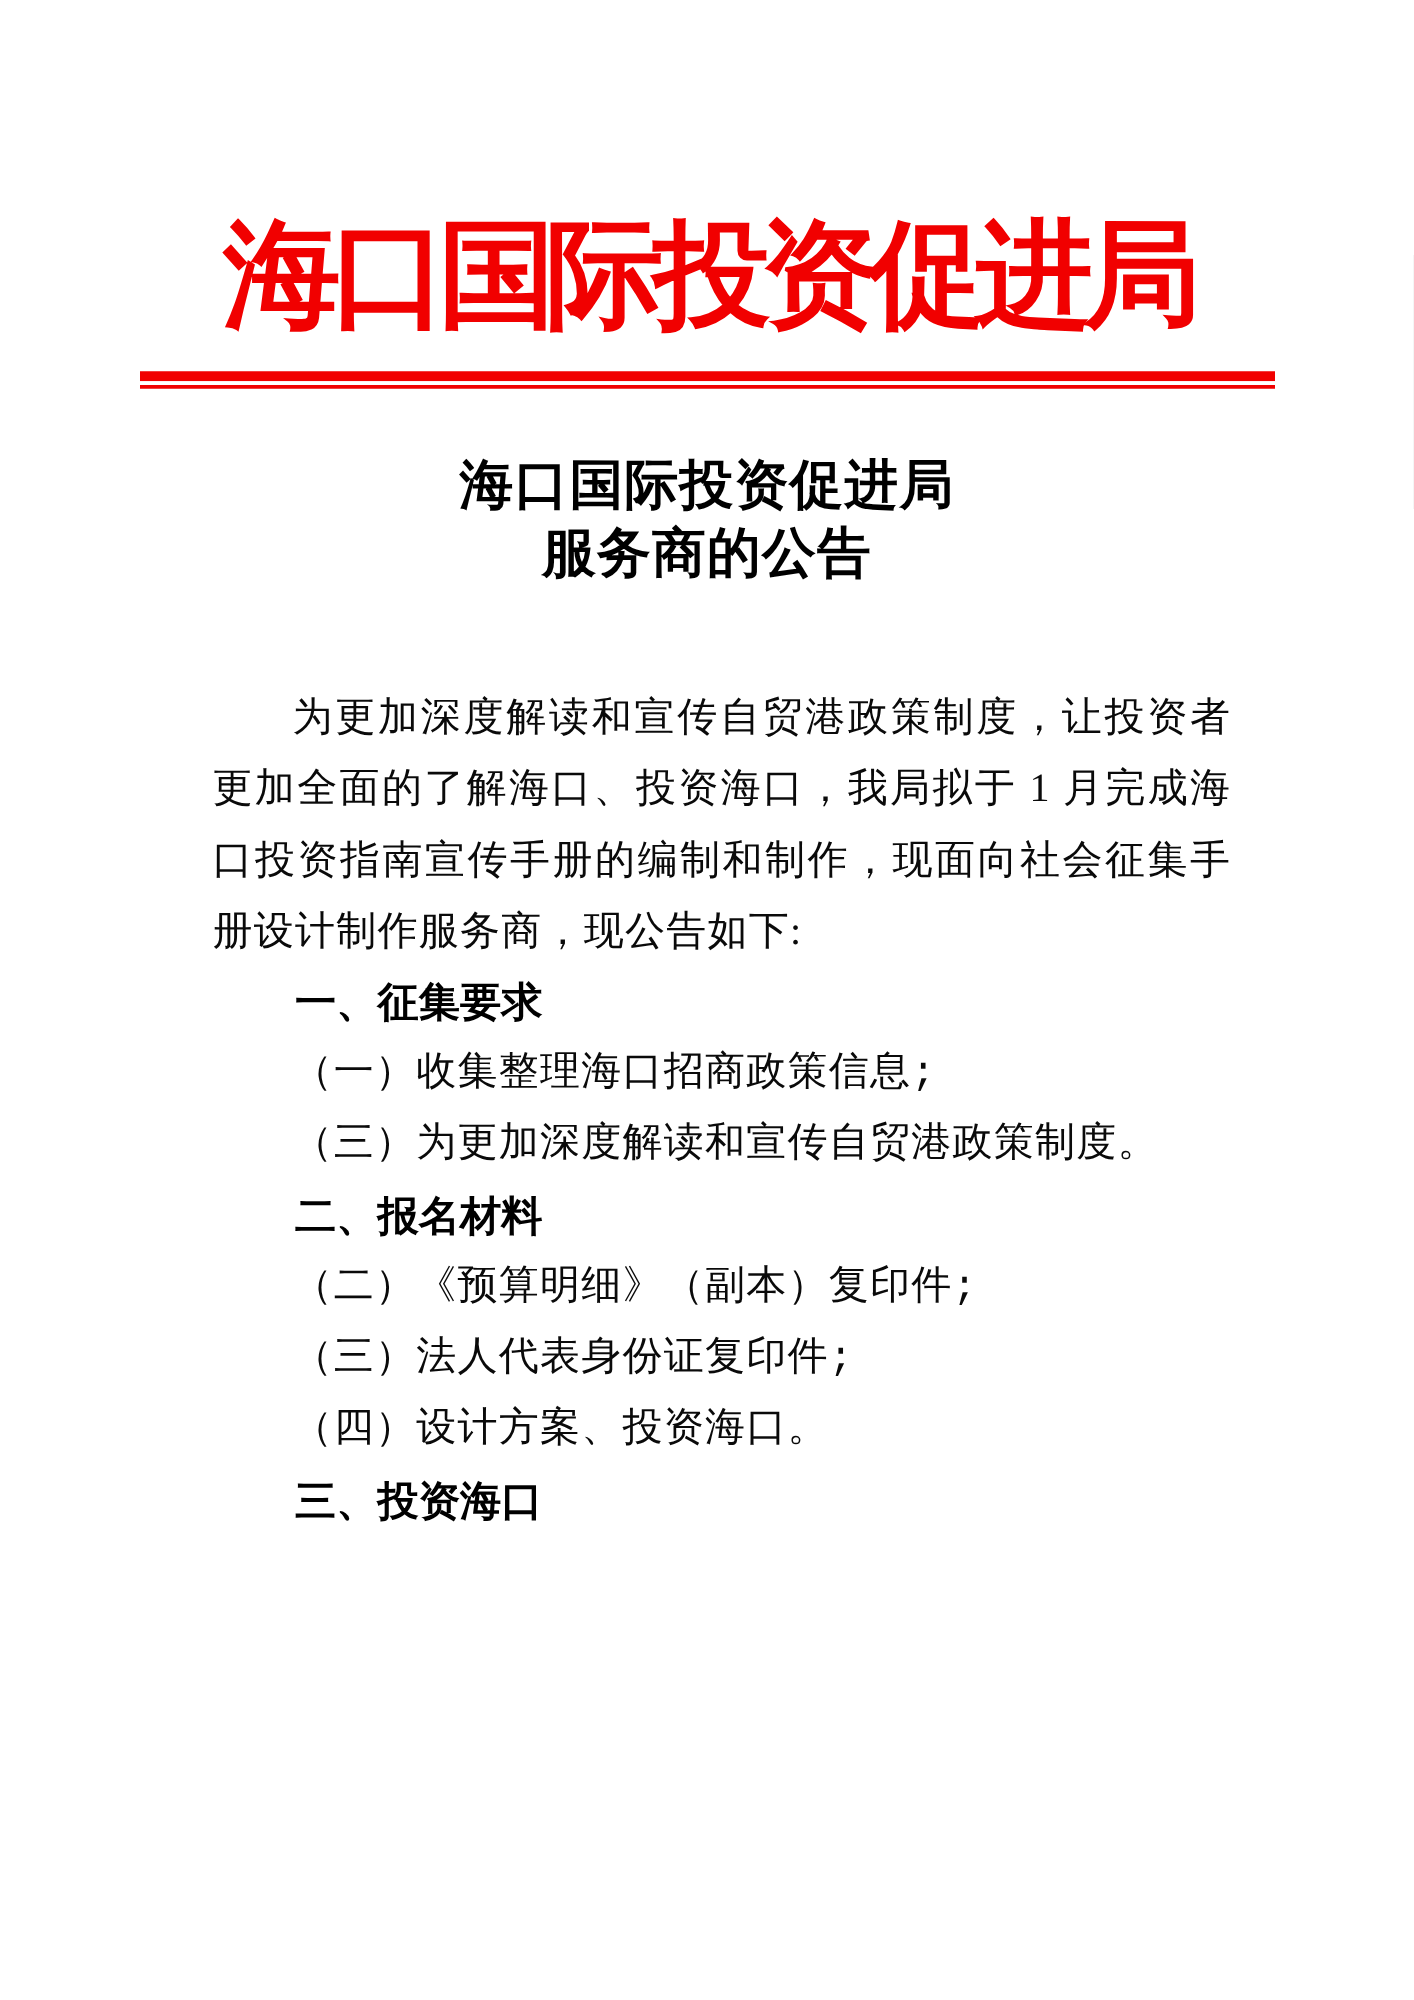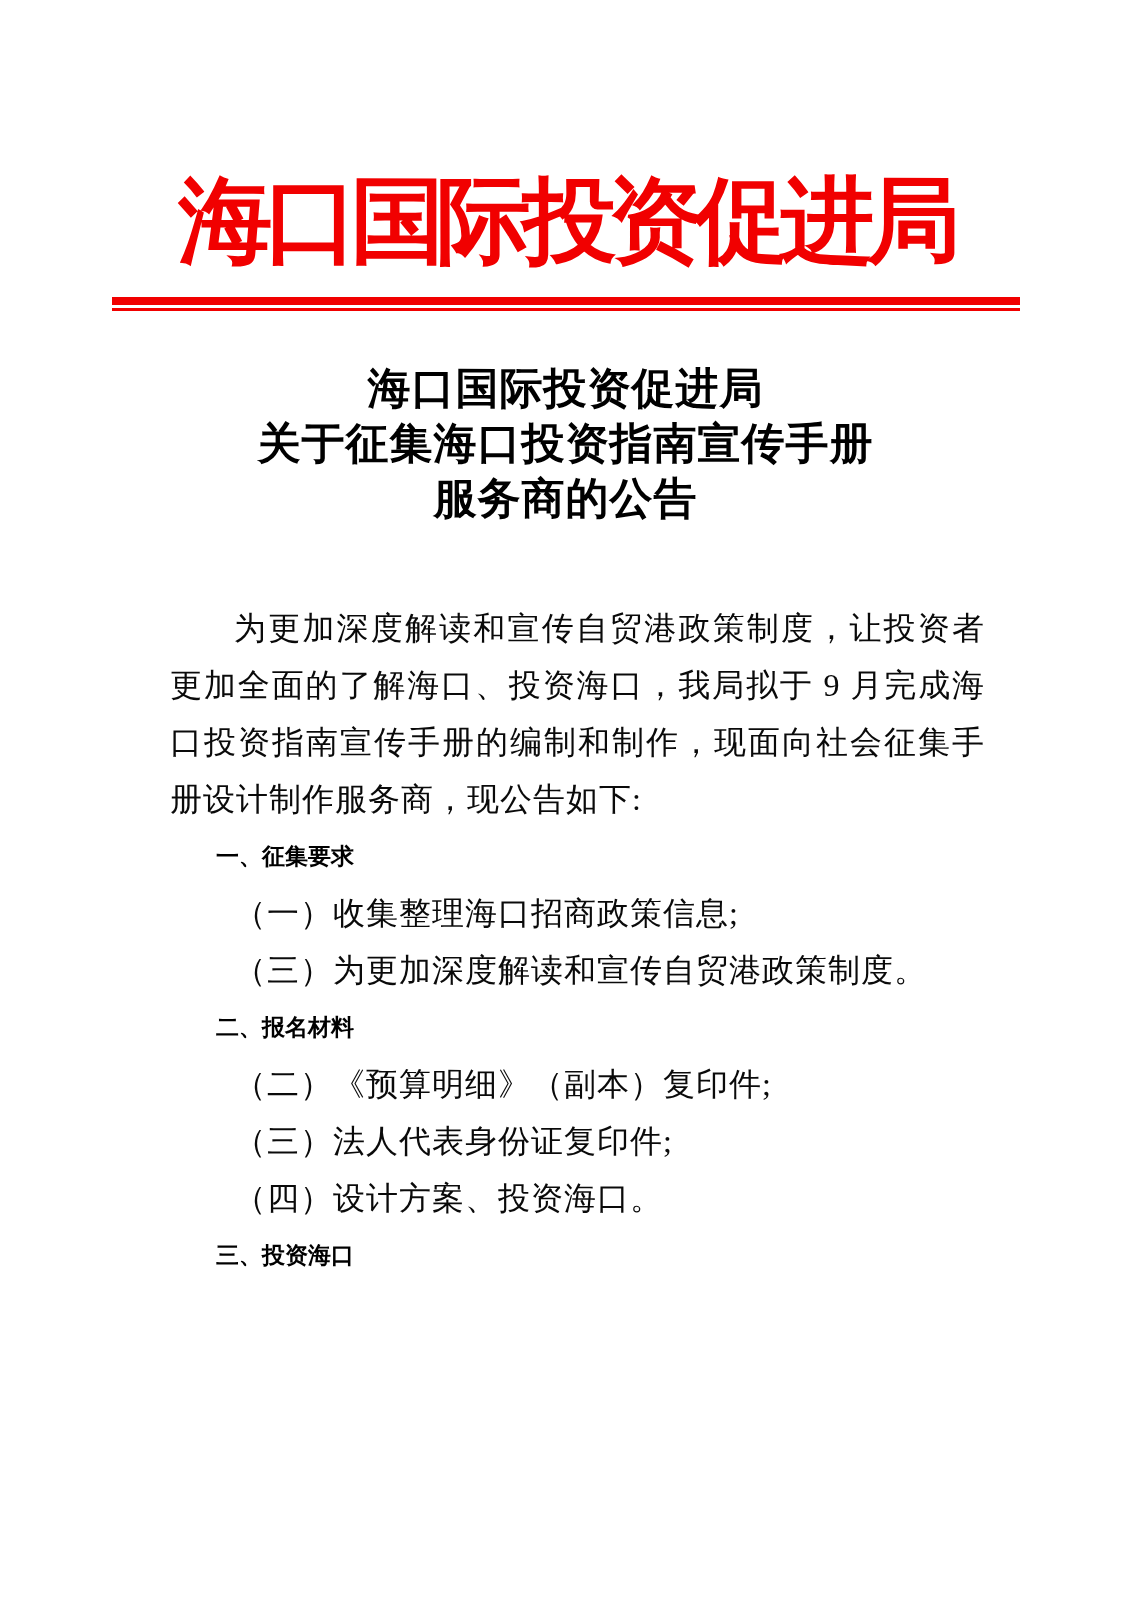--- a/index.html
+++ b/index.html
@@ -56,27 +56,27 @@
   }
   .intro {
     text-align: justify;
     text-indent: 2em;
     letter-spacing: 1px;
     font-family: "Liberation Serif", serif;
   }
   .sec-heading {
     font-family: "Liberation Sans", sans-serif;
     font-weight: bold;
-    font-size: 23px;
+    font-size: 33px;
     line-height: 57px;
     text-indent: 2em;
     color: #000000;
   }
   .sec-item {
-    font-family: Liberation Serif, serif;
+    font-family: Liberation Mono, monospace;
     text-indent: 2em;
     text-align: justify;
     letter-spacing: 1px;
   }
   .date-line {
     font-family: "Liberation Serif", serif;
     text-indent: 2.3em;
     letter-spacing: 1px;
   }
 </style>
@@ -89,27 +89,26 @@
     <div class="org-name">海口国际投资促进局</div>
     <div class="rule">
       <div class="rule-thick"></div>
       <div class="rule-gap"></div>
       <div class="rule-thin"></div>
     </div>
   </header>
 
   <h1 class="doc-title">
     <div class="t-line">海口国际投资促进局</div>
-    <div class="t-line">关于征集海口投资指南宣传手册</div>
     <div class="t-line">服务商的公告</div>
   </h1>
 
   <main class="doc-body">
 
-    <p class="intro">为更加深度解读和宣传自贸港政策制度，让投资者更加全面的了解海口、投资海口，我局拟于 9 月完成海口投资指南宣传手册的编制和制作，现面向社会征集手册设计制作服务商，现公告如下:</p>
+    <p class="intro">为更加深度解读和宣传自贸港政策制度，让投资者更加全面的了解海口、投资海口，我局拟于 1 月完成海口投资指南宣传手册的编制和制作，现面向社会征集手册设计制作服务商，现公告如下:</p>
 
     <h2 class="sec-heading">一、征集要求</h2>
     <p class="sec-item">（一）收集整理海口招商政策信息;</p>
     <p class="sec-item">（三）为更加深度解读和宣传自贸港政策制度。</p>
 
     <h2 class="sec-heading">二、报名材料</h2>
     <p class="sec-item">（二）《预算明细》（副本）复印件;</p>
     <p class="sec-item">（三）法人代表身份证复印件;</p>
     <p class="sec-item">（四）设计方案、投资海口。</p>
 

